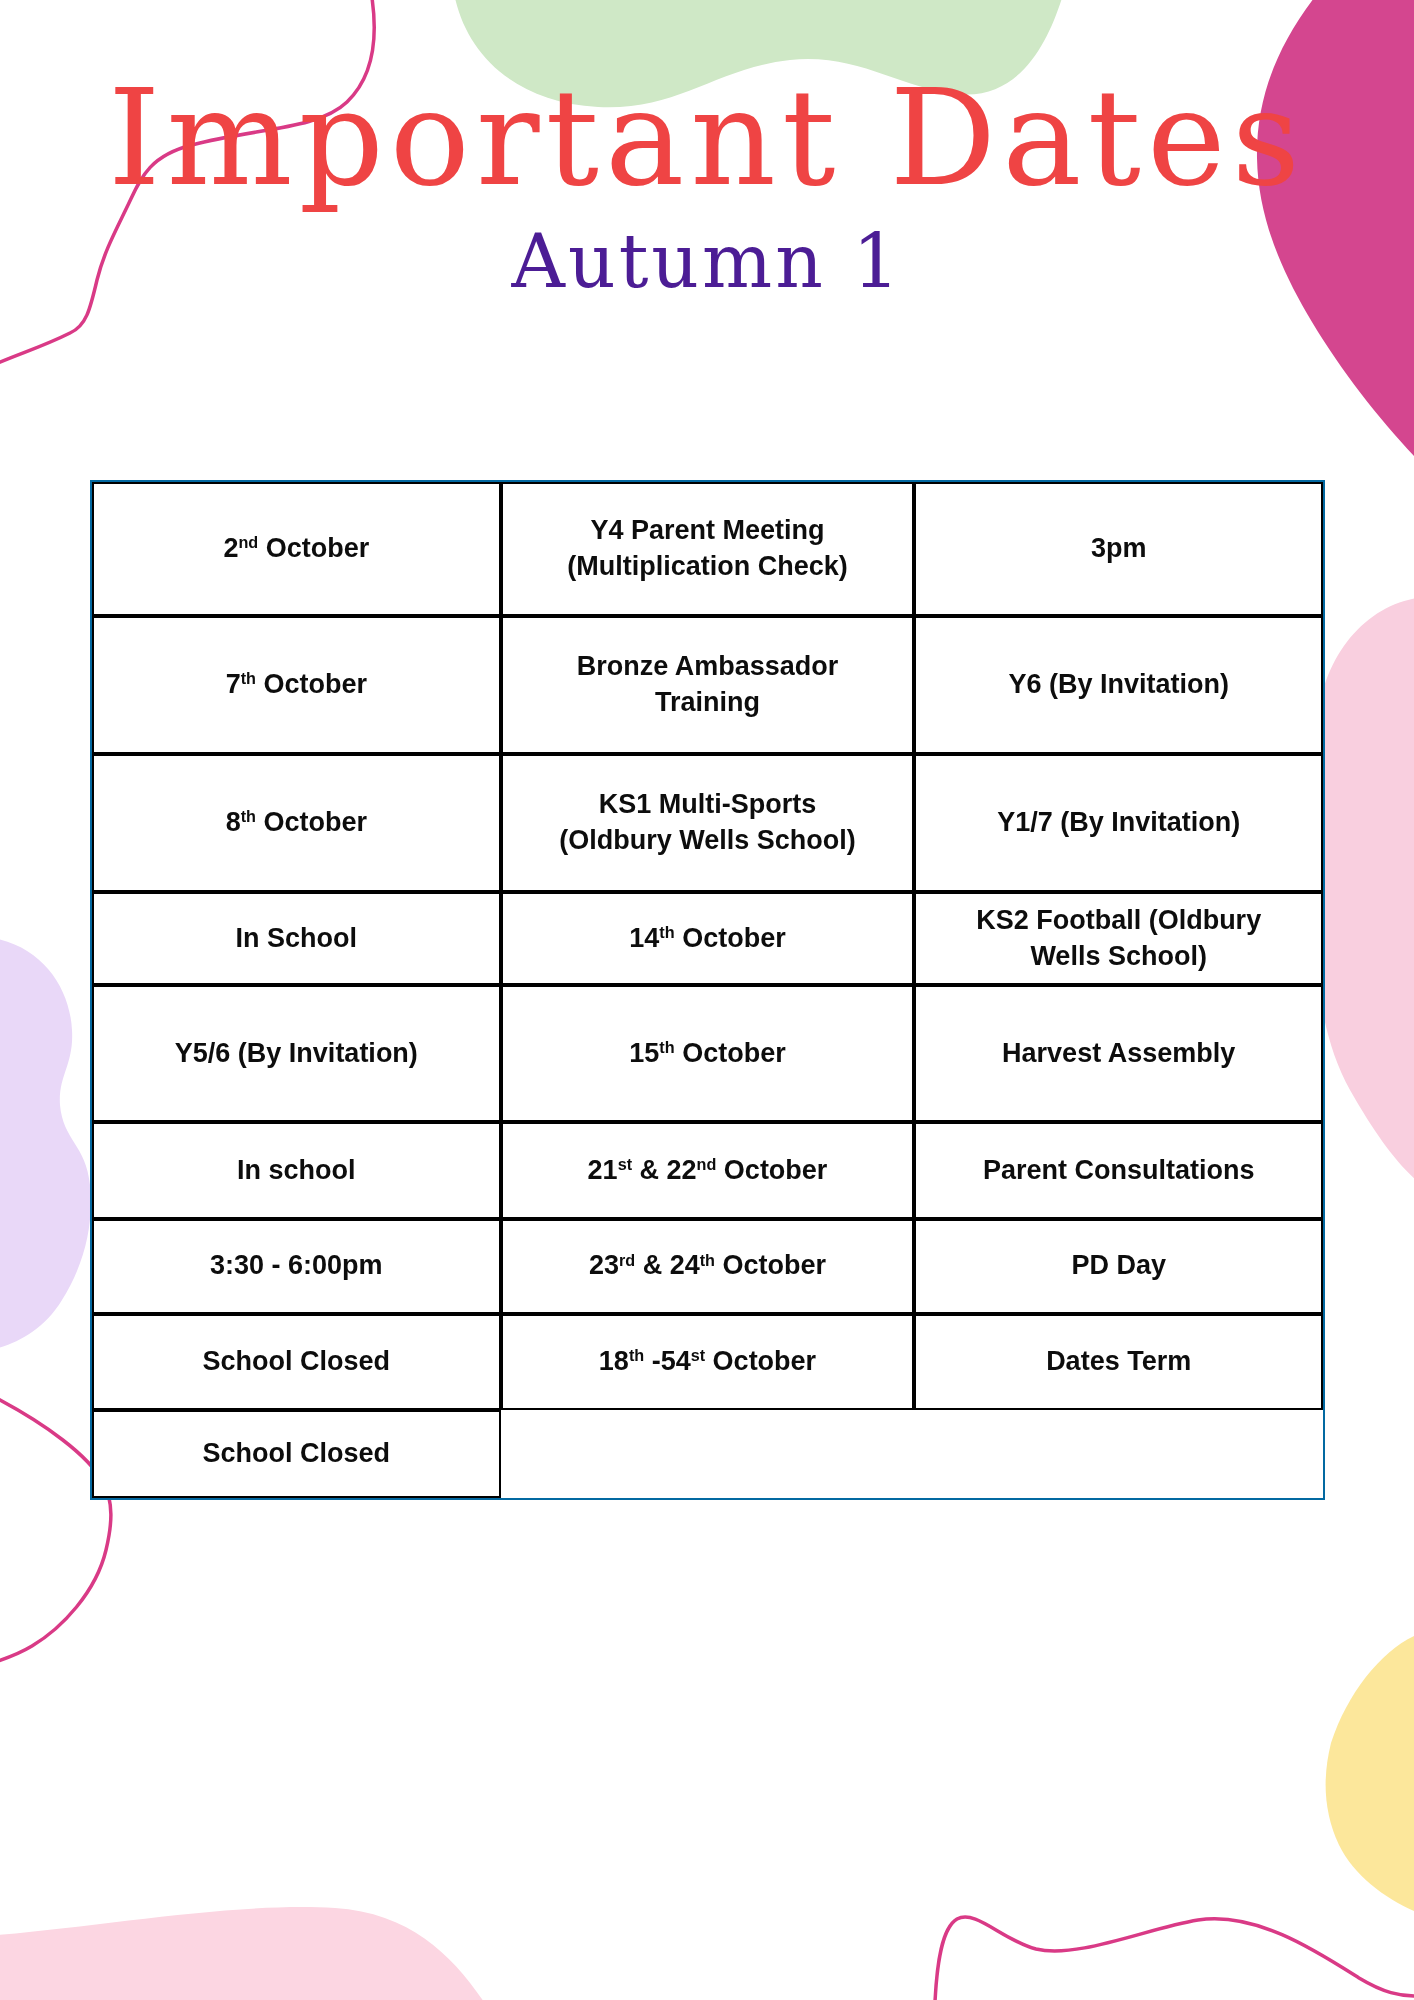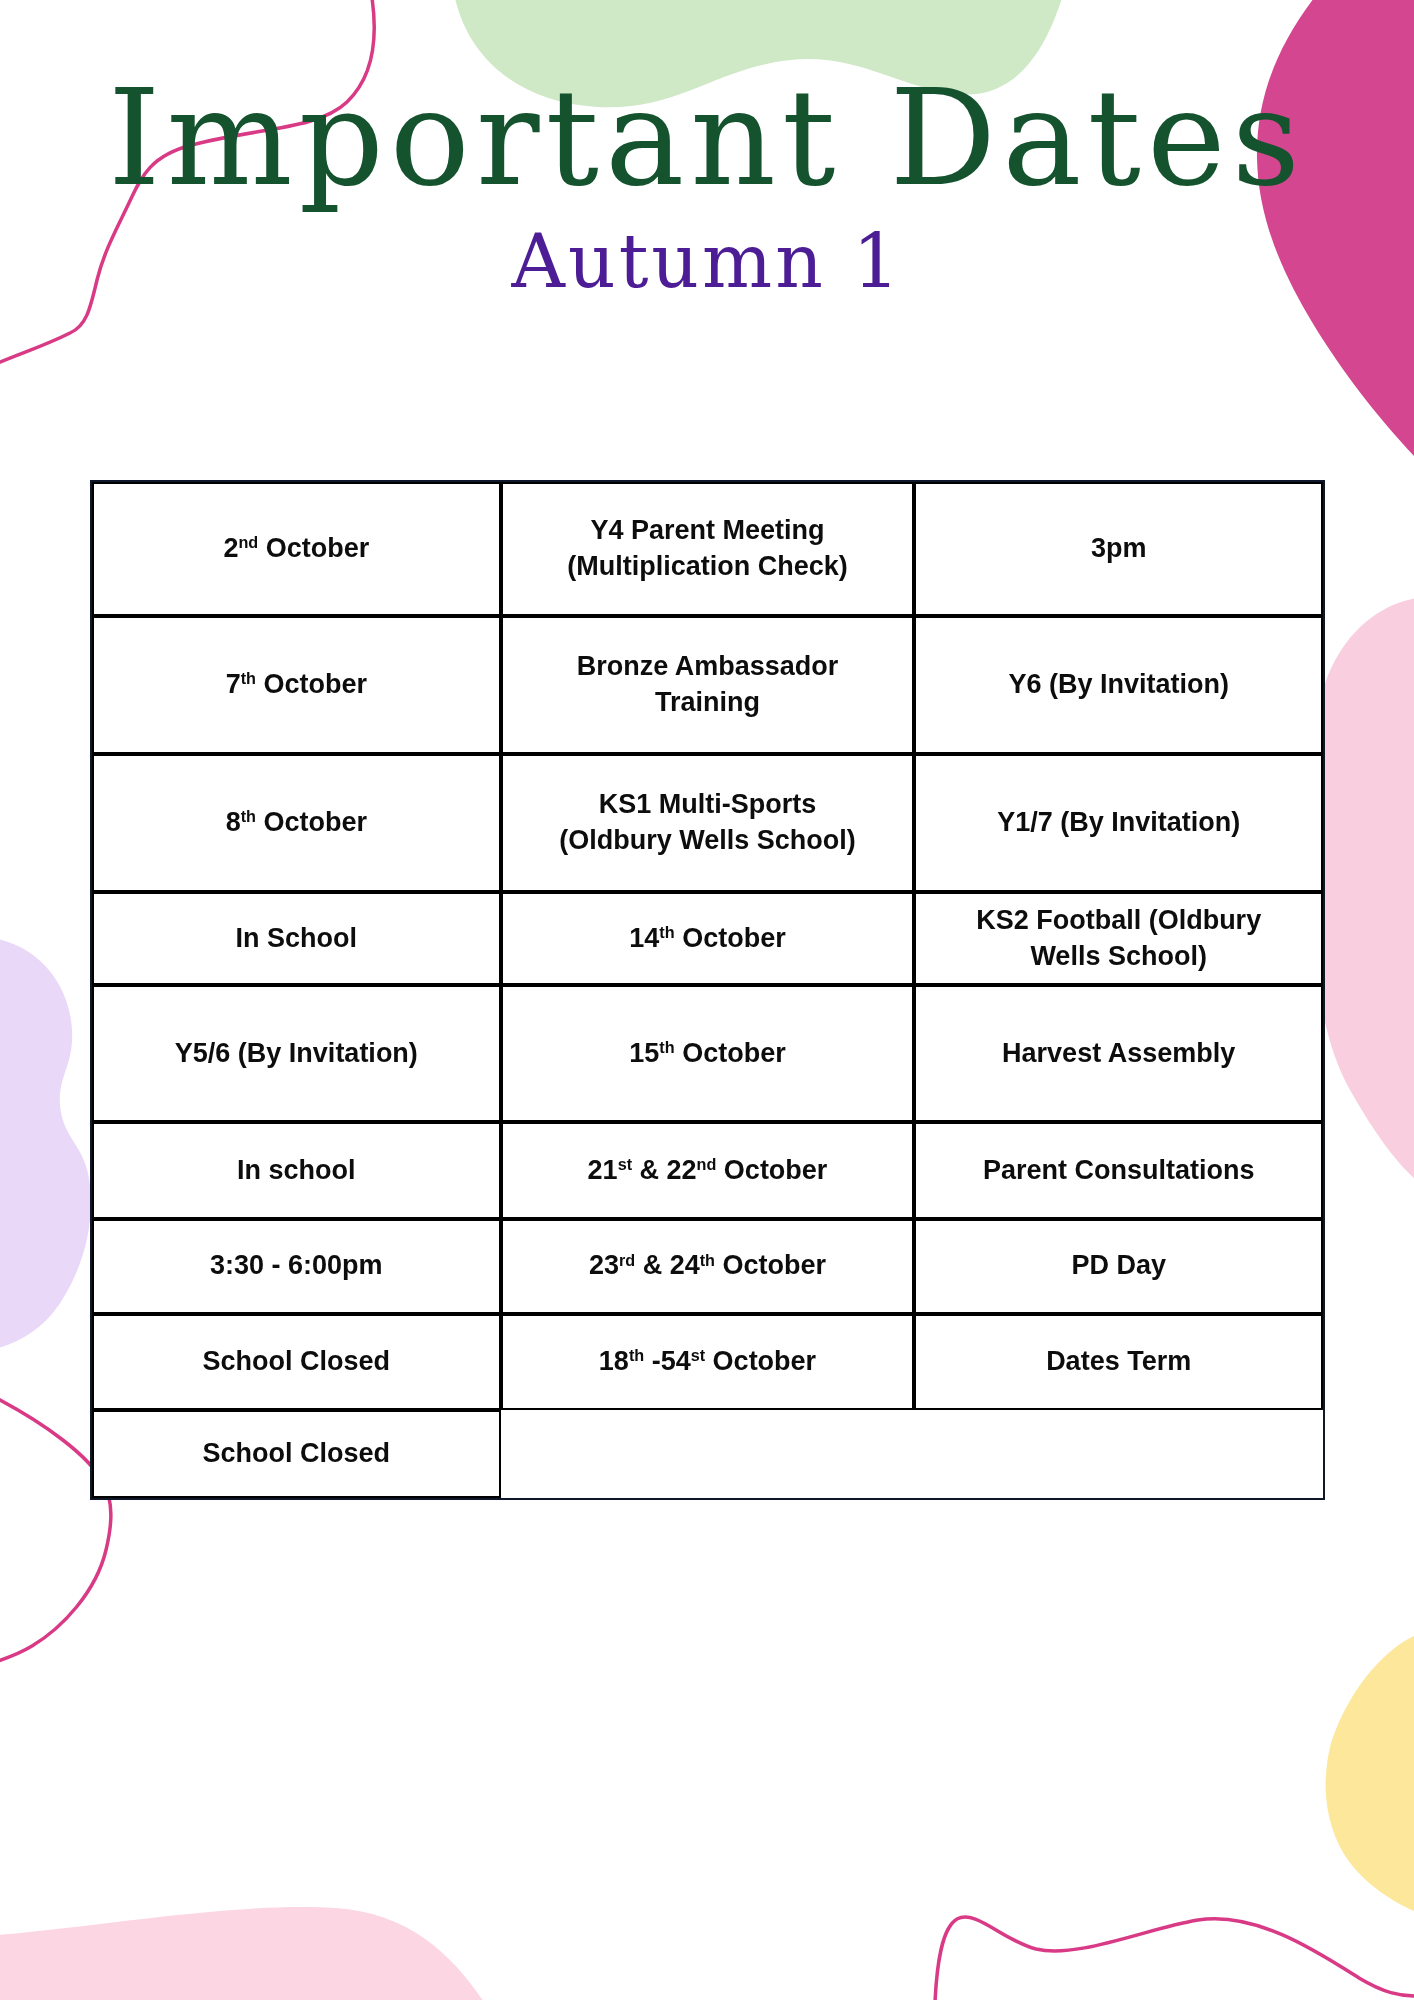--- a/index.html
+++ b/index.html
@@ -10,34 +10,34 @@
     overflow:hidden;
     font-family:"Liberation Sans",sans-serif;
   }
   #decor{position:absolute;inset:0;width:100%;height:100%;z-index:0;}
   header{position:absolute;left:0;right:0;top:0;z-index:2;}
   .title{
     position:absolute;left:0;right:0;top:72px;
     margin:0;text-align:center;
     font-family:"DejaVu Serif","Liberation Serif",serif;
     font-weight:500;font-size:133px;line-height:1;letter-spacing:6px;
-    color:#14532d;white-space:nowrap;
+    color:#ef4444;white-space:nowrap;
   }
   .subtitle{
     position:absolute;left:0;right:0;top:224px;
     margin:0;text-align:center;
     font-family:"DejaVu Serif","Liberation Serif",serif;
     font-weight:400;font-size:74px;line-height:1;letter-spacing:3px;
     color:#4c1d95;white-space:nowrap;
   }
   #grid{
     position:absolute;left:90px;top:480px;
     width:1235px;height:1020px;
     box-sizing:border-box;
-    border:2px solid #0f172a;
+    border:2px solid #0369a1;
     display:grid;
     grid-template-columns:410fr 415fr 410fr;
     grid-template-rows:135fr 138fr 139fr 93fr 138fr 97fr 95fr 97fr 88fr;
     background:rgba(255,255,255,0.0);
     z-index:2;
   }
   .cell{
     border:2px solid #000;
     display:flex;align-items:center;justify-content:center;
     text-align:center;

